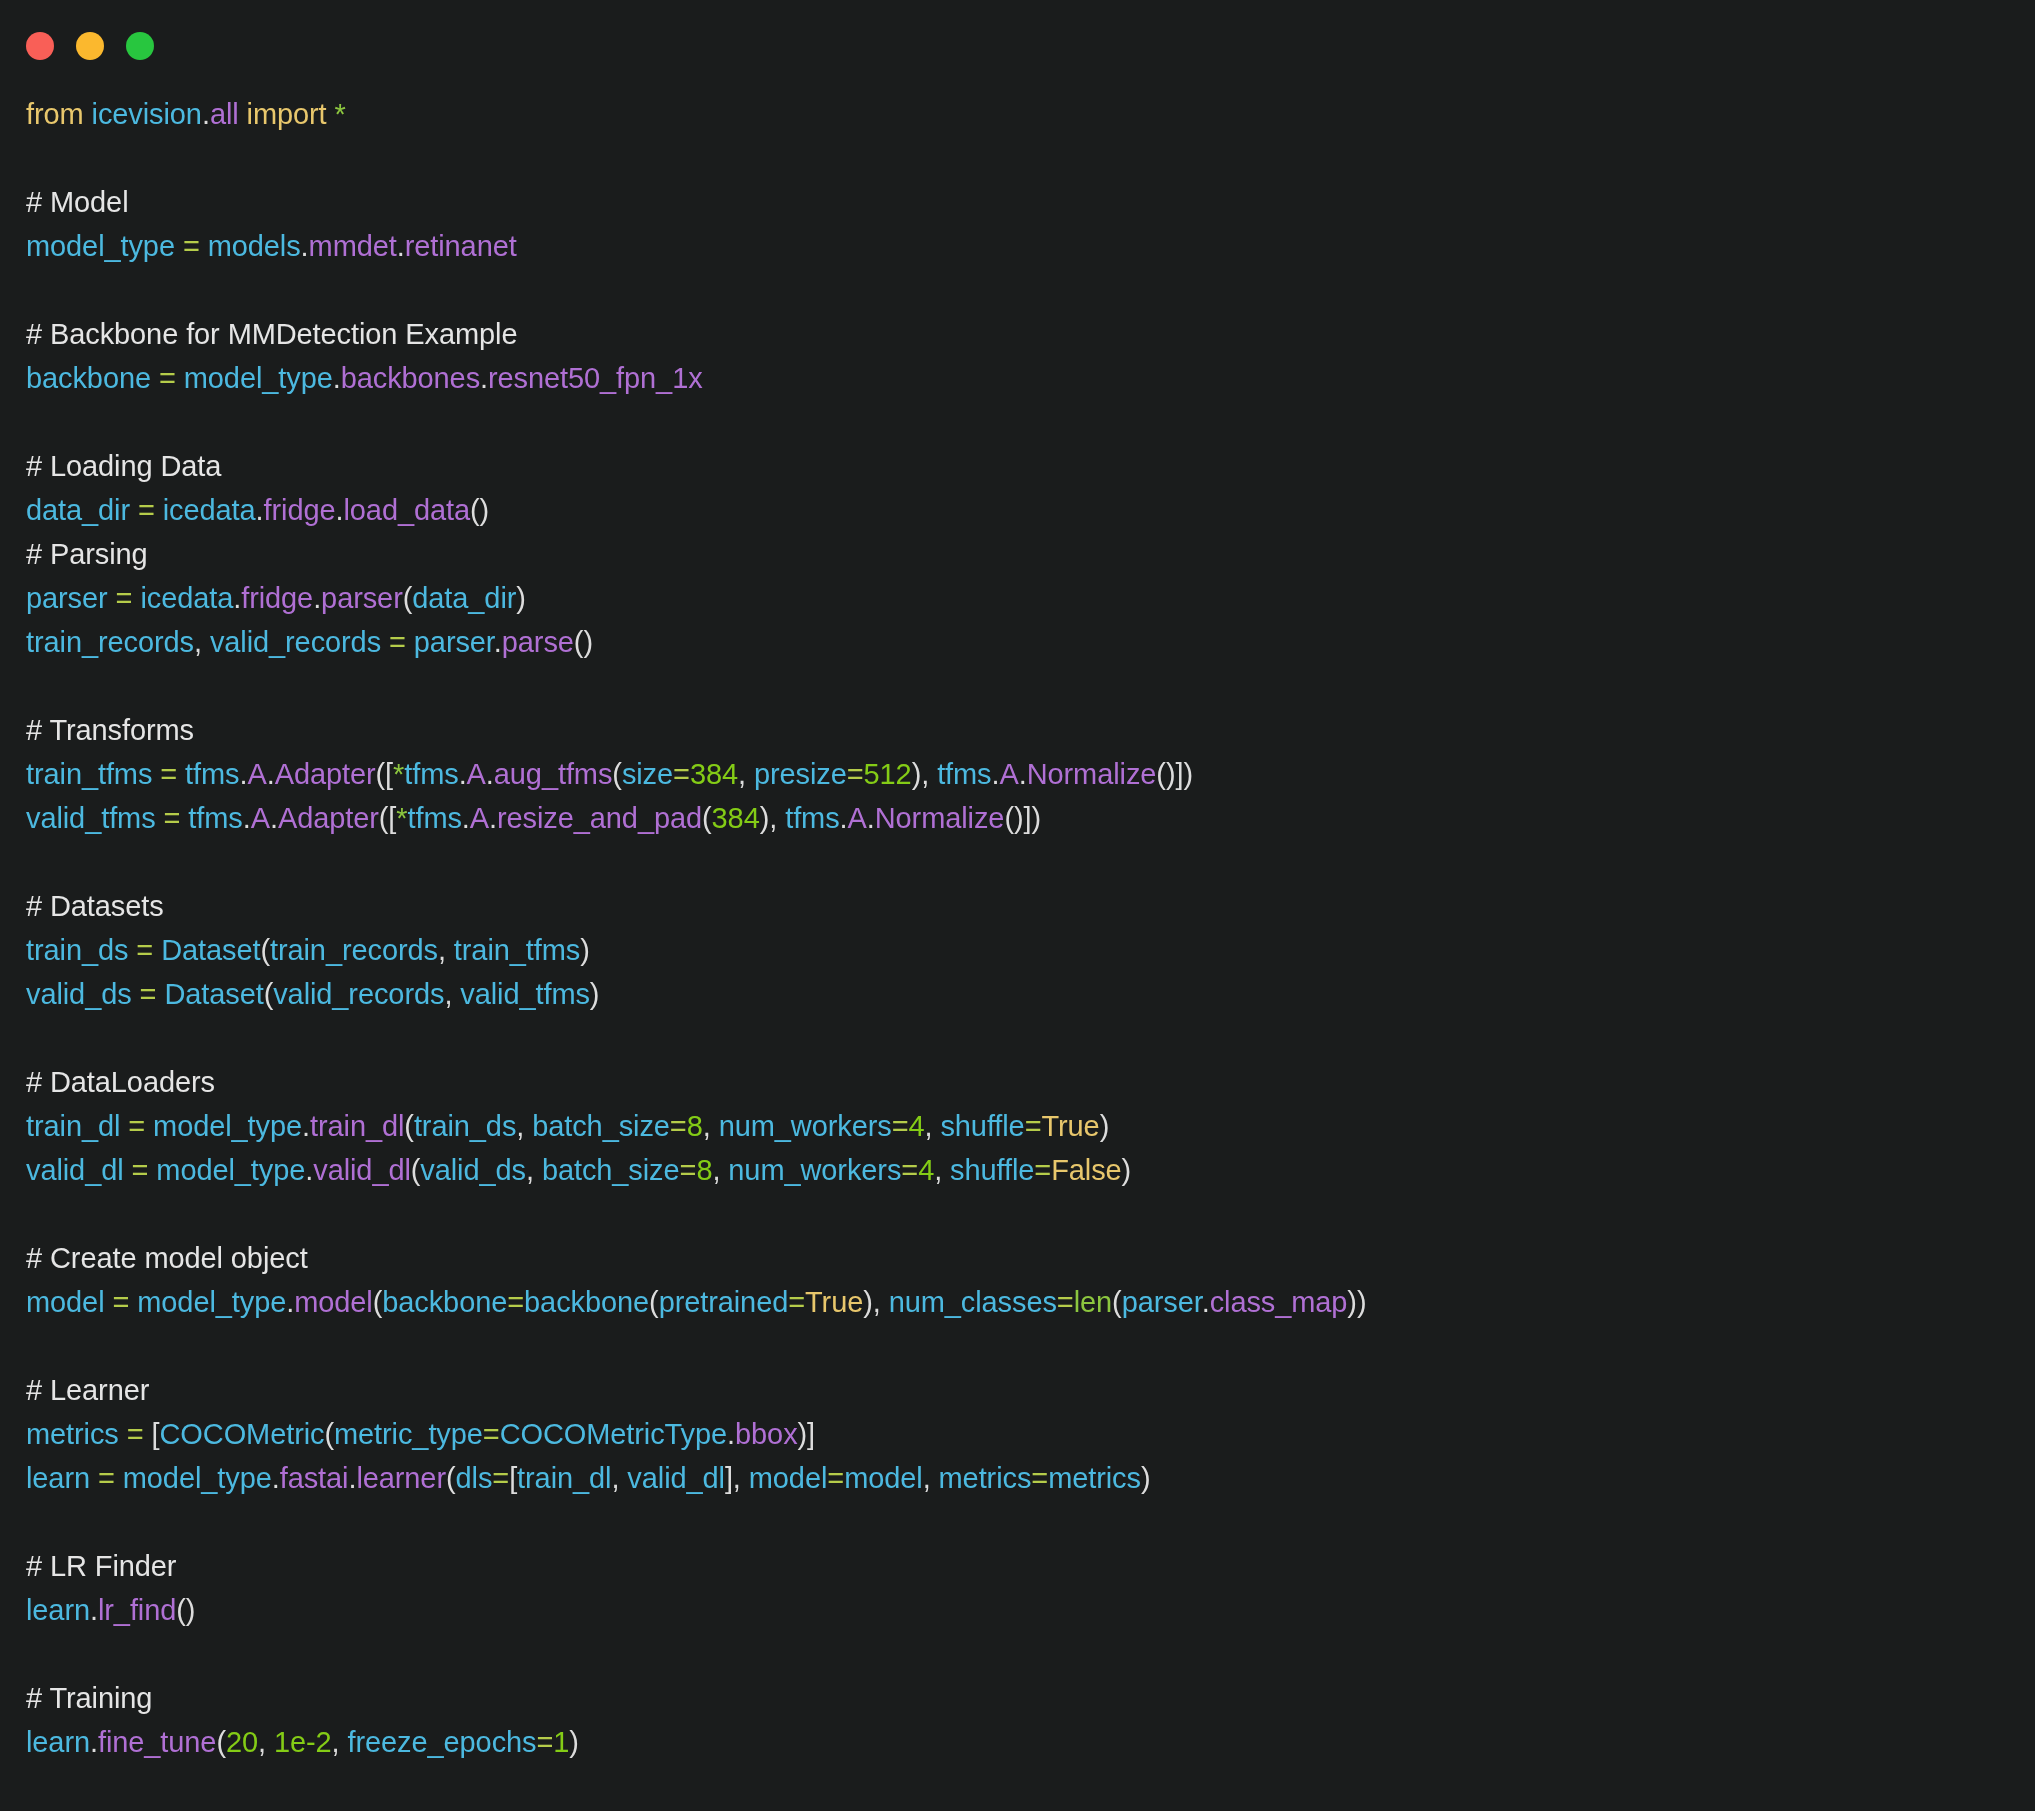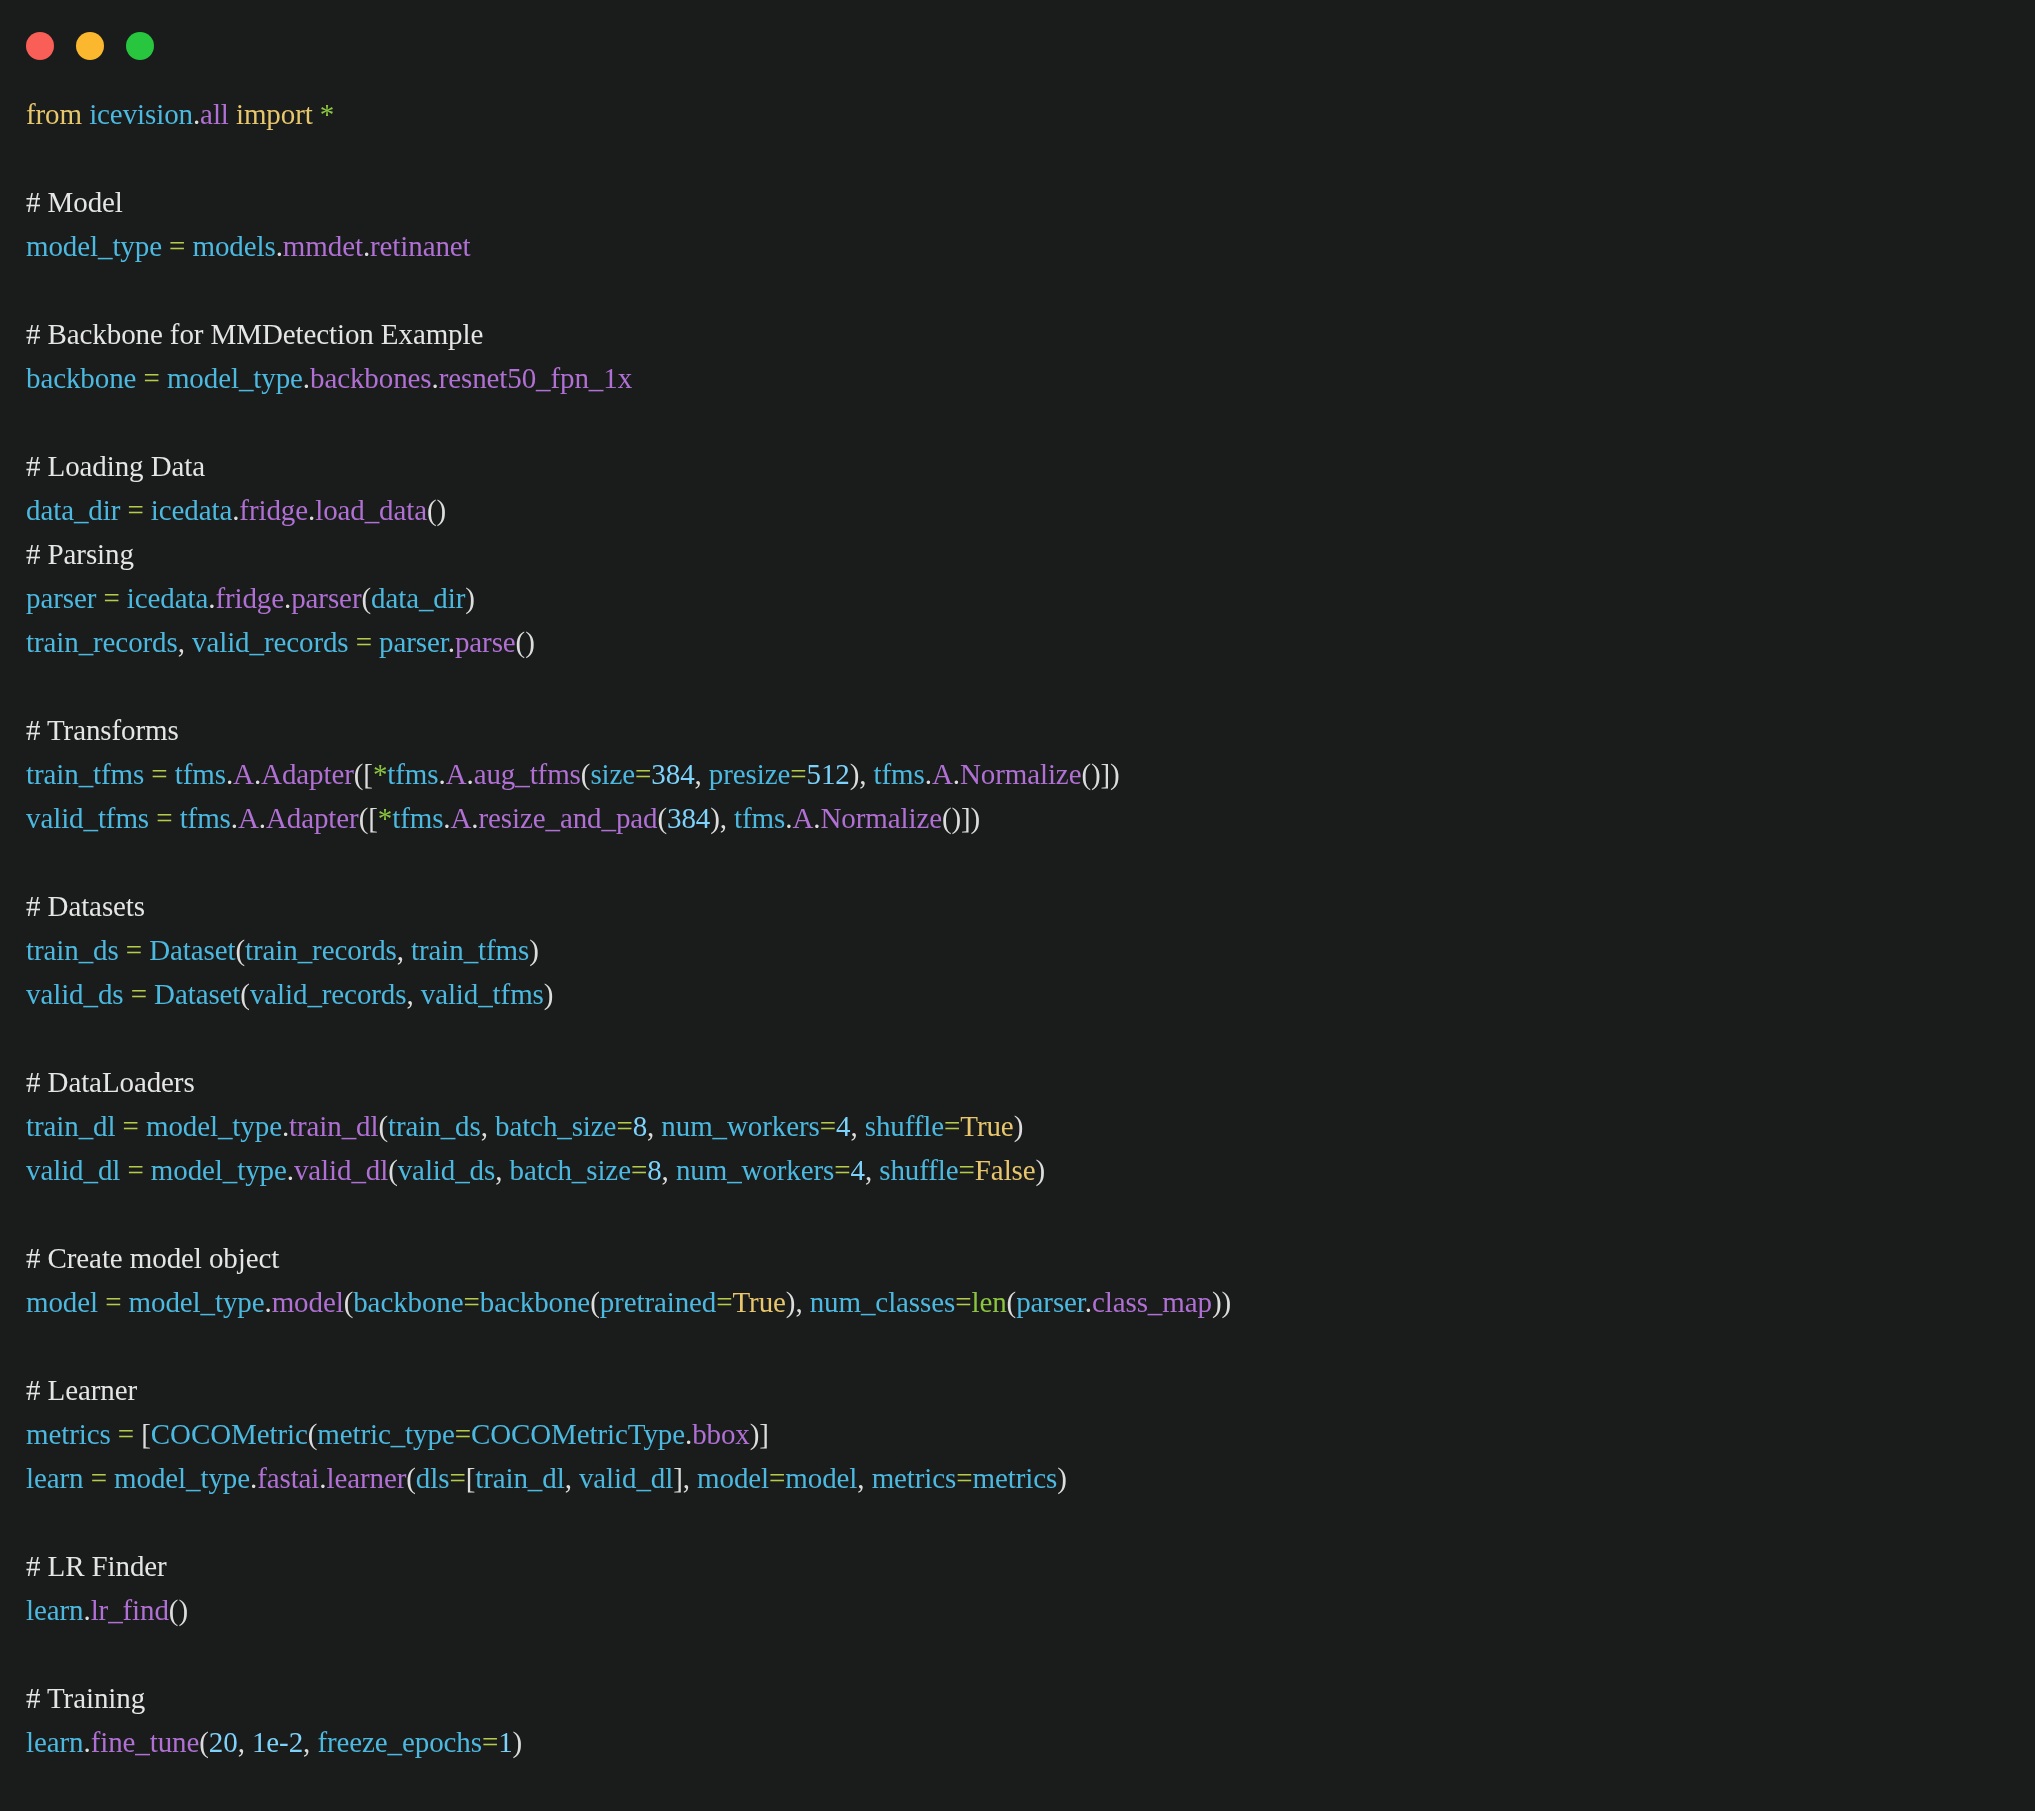--- a/index.html
+++ b/index.html
@@ -29,36 +29,36 @@
     height: 28px;
     border-radius: 50%;
     margin-right: 22px;
     display: block;
   }
   .code {
     position: absolute;
     top: 92px;
     left: 26px;
     right: 0;
-    font-family: Liberation Serif, serif;
+    font-family: Liberation Sans, sans-serif;
     font-size: 29px;
     line-height: 44px;
     letter-spacing: -0.1px;
     white-space: pre;
     font-weight: 400;
   }
   .ln { display: block; height: 44px; }
   .ln.blank { color: transparent; }
 
   
   .t-kw   { color: #e8c76c; }
   .t-var  { color: #4cb9e0; }
   .t-attr { color: #b070d4; }
   .t-op   { color: #b5cc4a; }
-  .t-num  { color: #7dd3fc; }
+  .t-num  { color: #84cc16; }
   .t-com  { color: #e5e5e5; }
   .t-pun  { color: #dcdcdc; }
   .t-bi   { color: #8cc63f; }
 </style>
 </head>
 <body>
 
 <div id="shot">
 
   <div class="titlebar">

